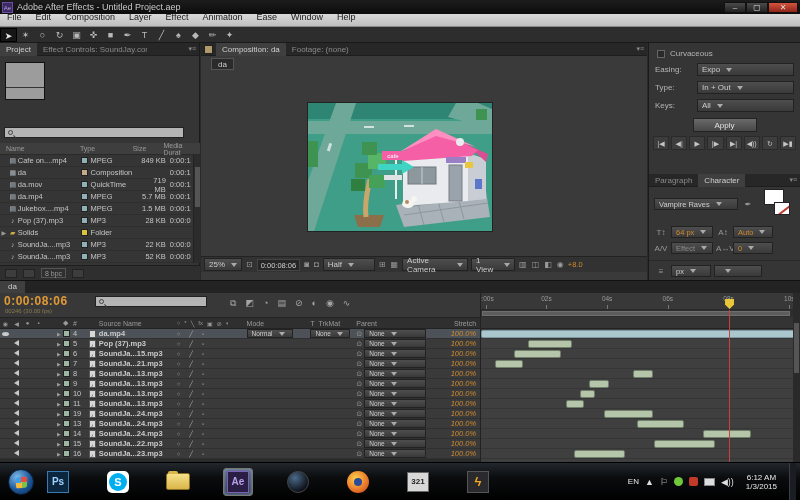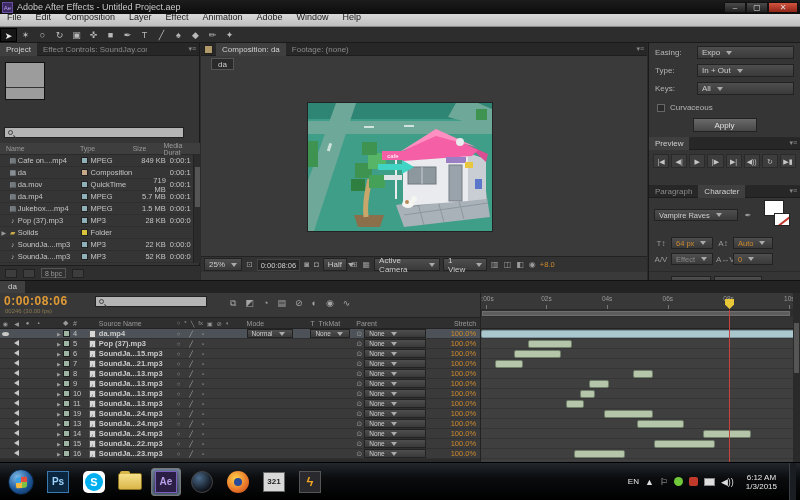--- a/index.html
+++ b/index.html
@@ -154,21 +154,21 @@
     color:#444; line-height:8px; text-align:center; font-style:normal; }
   .cname { width:78px; white-space:nowrap; overflow:hidden; font-weight:bold; }
   .cfeat { width:70px; display:flex; gap:9px; font-size:6px; color:#aaa; align-items:center; }
   .cmode { width:64px; display:flex; }
   .cmode .dd { height:9px; font-size:6.5px; width:46px; }
   .ctrk { width:46px; display:flex; }
   .ctrk .dd { height:9px; font-size:6.5px; width:40px; }
   .cparent { width:84px; display:flex; align-items:center; gap:2px; }
   .cparent .pw { color:#999; font-size:7px; }
   .cparent .dd { height:9px; font-size:6.5px; width:62px; }
-  .cstretch { width:40px; text-align:right; padding-right:4px; color:#cf8a2d; }
+  .cstretch { width:40px; text-align:right; padding-right:4px; color:#cf8a2d;font-style:italic; }
   #tl-footer { position:absolute; left:0; top:178px; width:480px; height:15px; background:#2b2b2b;
     display:flex; gap:3px; align-items:center; padding:0 4px; }
   .ftico { width:12px; height:9px; background:#3d3d3d; border:1px solid #222; }
 
   
   #graph { position:absolute; left:480px; top:12px; width:313px; height:181px; background:#3f3f3f;
     border-left:1px solid #222; overflow:hidden; }
   #ruler { position:absolute; left:0; top:0; width:313px; height:17px; background:#383838;
     border-bottom:1px solid #2a2a2a; }
   .tick { position:absolute; top:2px; font-size:6.5px; color:#9a9a9a; transform:translateX(-50%); }
@@ -242,21 +242,21 @@
     </div>
   </div>
 
   <div id="menubar" class="abs">
       <span class="menu-item">File</span>
       <span class="menu-item">Edit</span>
       <span class="menu-item">Composition</span>
       <span class="menu-item">Layer</span>
       <span class="menu-item">Effect</span>
       <span class="menu-item">Animation</span>
-      <span class="menu-item">Adobe</span>
+      <span class="menu-item">Ease</span>
       <span class="menu-item">Window</span>
       <span class="menu-item">Help</span>
     </div>
 
   <div id="toolbar" class="abs">
     <div id="tool-strip" style="display:flex;">
         <span class="tool active">➤</span>
         <span class="tool">✶</span>
         <span class="tool">○</span>
         <span class="tool">↻</span>
@@ -440,21 +440,21 @@
 
     <div id="comp-toolbar">
       <div class="dd" style="width:38px">
         <span>25%</span>
           <span class="caret"></span>
       </div>
       <span class="cicon">⊡</span>
       <span class="tcode">0:00:08:06</span>
       <span class="cicon">◙</span>
       <span class="cicon">◘</span>
-      <div class="dd" style="width:24px">
+      <div class="dd" style="width:52px">
         <span>Half</span>
           <span class="caret"></span>
       </div>
       <span class="cicon">⊞</span>
       <span class="cicon">▦</span>
       <div class="dd" style="width:66px">
         <span>Active Camera</span>
           <span class="caret"></span>
       </div>
       <div class="dd" style="width:44px">
@@ -463,20 +463,24 @@
       </div>
       <span class="cicon">▥</span>
       <span class="cicon">◫</span>
       <span class="cicon">◧</span>
       <span class="cicon">◉</span>
       <span class="exposure">+8.0</span>
     </div>
   </div>
 
   <div id="rightcol" class="abs">
+    <div id="curv-row">
+      <span id="curv-box"></span>
+      <span id="curv-label">Curvaceous</span>
+    </div>
     <div id="ease-fields">
         <div class="field-row">
      <span class="flabel">Easing:</span>
      <div class="dd fdd">
             <span>Expo</span>
             <span class="caret"></span>
           </div>
    </div>
         <div class="field-row">
      <span class="flabel">Type:</span>
@@ -486,42 +490,34 @@
           </div>
    </div>
         <div class="field-row">
      <span class="flabel">Keys:</span>
      <div class="dd fdd">
             <span>All</span>
             <span class="caret"></span>
           </div>
    </div>
       </div>
-    <div id="curv-row">
-      <span id="curv-box"></span>
-      <span id="curv-label">Curvaceous</span>
-    </div>
     <button id="apply-btn">Apply</button>
 
-    <div class="panel-tabs" style="margin-top:5px">
-      <span class="ptab active">Preview</span>
-      <span class="pmenu">▾≡</span>
-    </div>
     <div id="preview-strip">
         <span class="pv-btn">|◀</span>
         <span class="pv-btn">◀|</span>
         <span class="pv-btn">▶</span>
         <span class="pv-btn">|▶</span>
         <span class="pv-btn">▶|</span>
         <span class="pv-btn">◀))</span>
         <span class="pv-btn">↻</span>
         <span class="pv-btn">▶▮</span>
       </div>
 
-    <div class="panel-tabs" style="margin-top:13px">
+    <div class="panel-tabs" style="margin-top:20px">
       <span class="ptab">Paragraph</span>
       <span class="ptab active">Character</span>
       <span class="pmenu">▾≡</span>
     </div>
     <div>
       <div class="chrow">
         <div class="dd chdd" style="width:84px">
           <span>Vampire Raves</span>
             <span class="caret"></span>
         </div>
@@ -1101,21 +1097,21 @@
     </div>
     <div id="gscroll" class="abs" style="left:793px;top:12px">
         <span class="thumbv"></span>
       </div>
   </div>
 
   <div id="taskbar" class="abs">
     <div id="start-orb">
         <span class="flag"></span>
       </div>
-    <div id="tb-items" style="display:flex;">
+    <div id="tb-items" style="display:flex;gap:24px;">
         <div class="tb-item">
      <span class="i-ps">Ps</span>
    </div>
         <div class="tb-item">
      <span class="i-sk">
             <b>S</b>
           </span>
    </div>
         <div class="tb-item">
      <span class="i-ex"></span>

